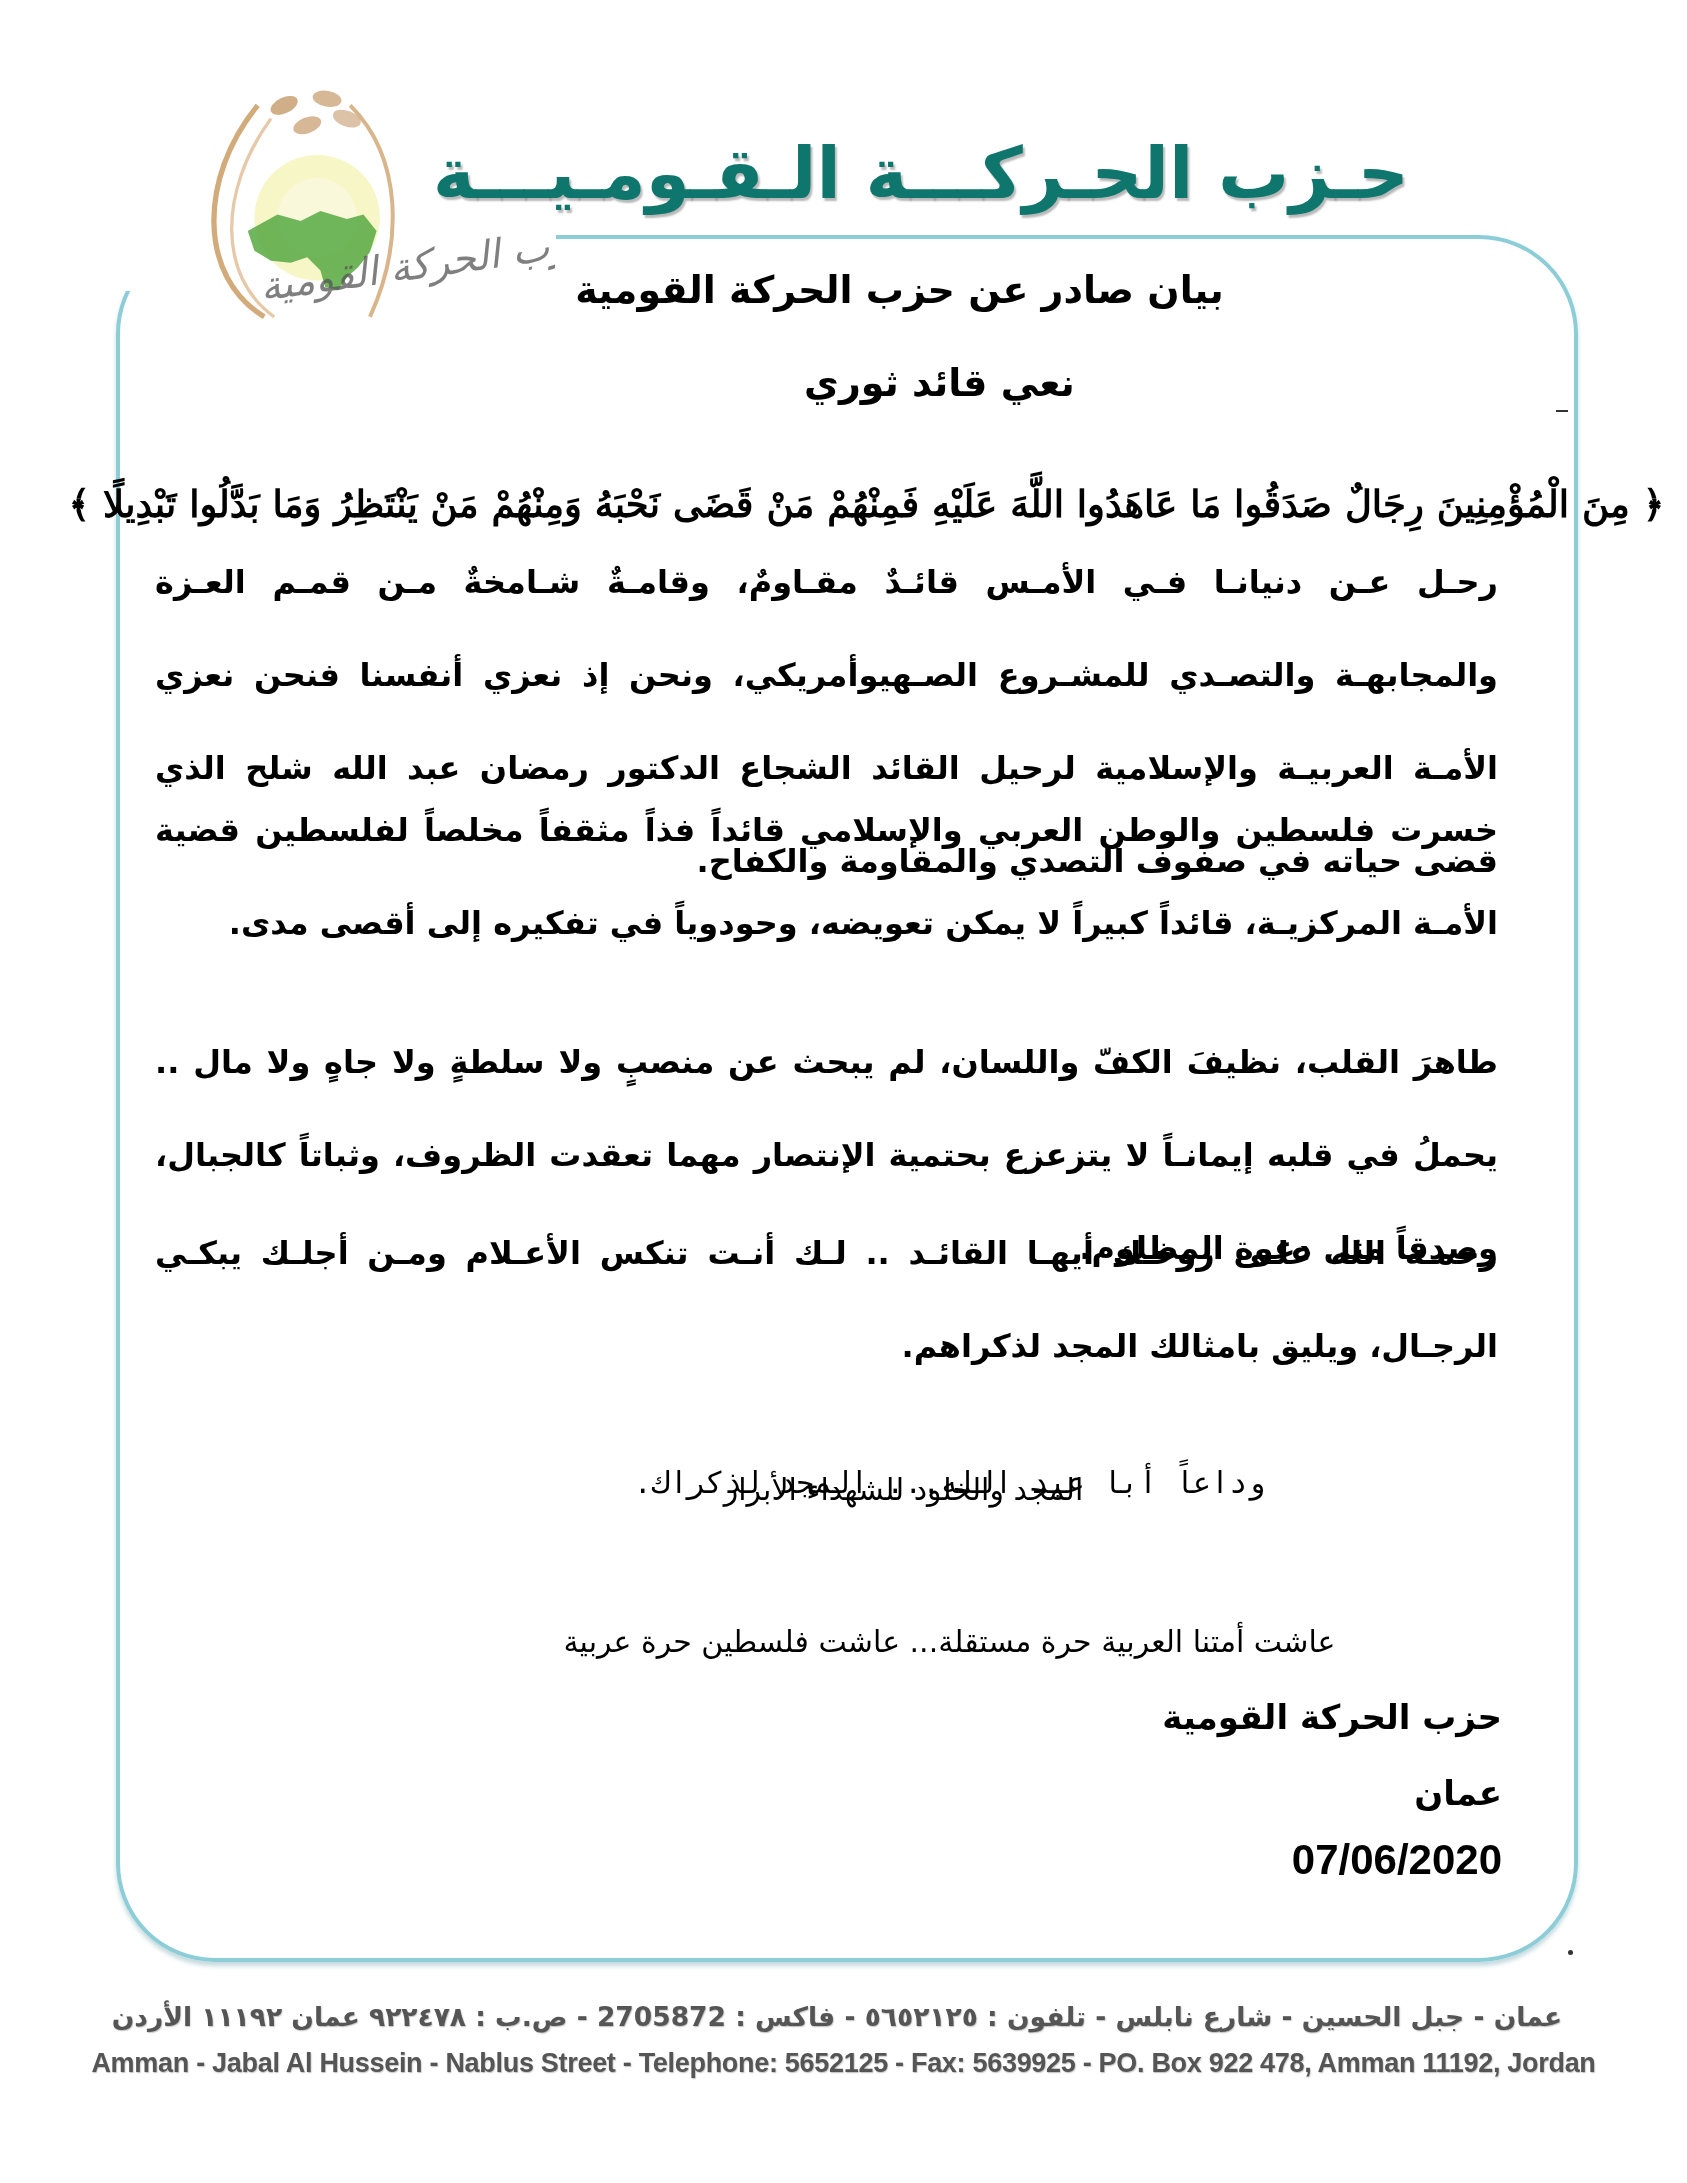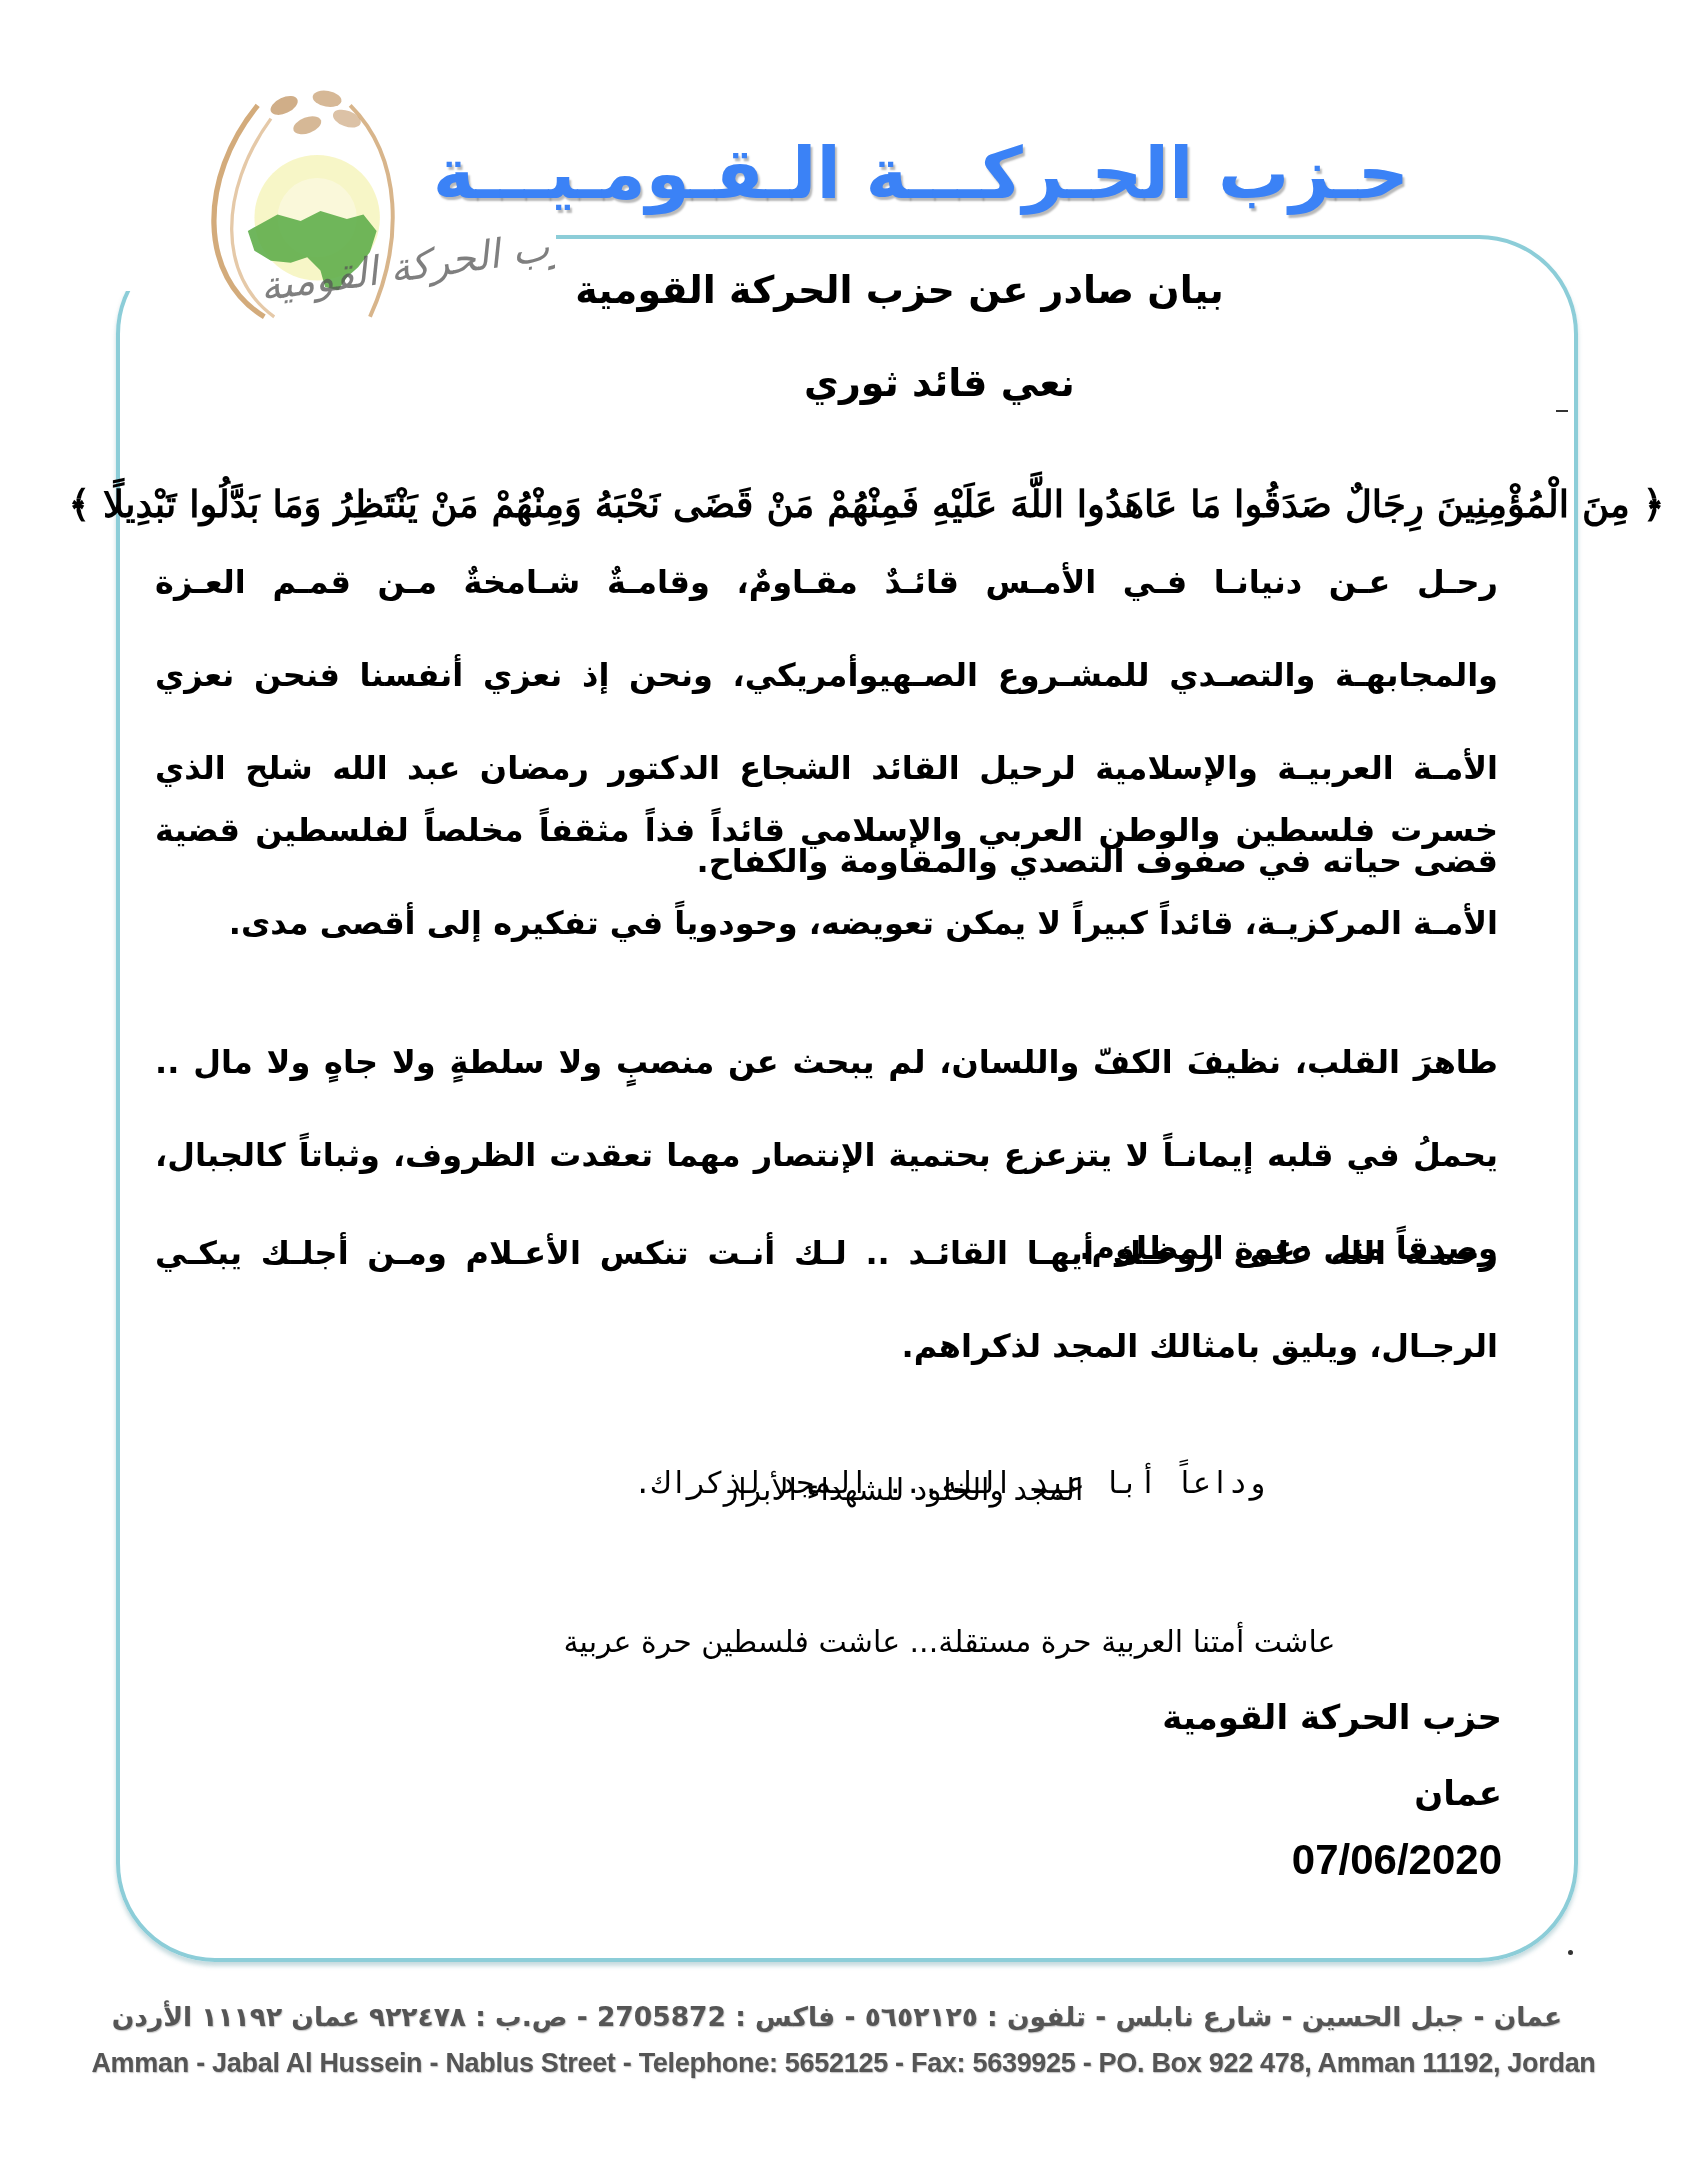--- a/index.html
+++ b/index.html
@@ -3,21 +3,21 @@
 <meta charset="utf-8">
 <style>
   html, body { margin: 0; padding: 0; background: #ffffff; }
   body { width: 1687px; height: 2183px; position: relative; overflow: hidden;
          font-family: "DejaVu Sans", "Liberation Sans", sans-serif; color: #000; }
   .abs { position: absolute; }
   .rtl { direction: rtl; }
 
   
   #logo { left: 185px; top: 79px; width: 370px; height: 251px; }
-  #brand-title { right: 278px; top: 132px; font-size: 71px; font-weight: bold; color: #3b82f6;
+  #brand-title { right: 278px; top: 132px; font-size: 71px; font-weight: bold; color: #0f766e;
                  letter-spacing: 1.3px; text-shadow: 2px 2.6px 2px rgba(0,0,0,0.28); white-space: nowrap; }
 
   
   #frame { left: 116px; top: 235px; width: 1462px; height: 1727px;
            border: 4px solid #8ccdd8; border-radius: 99px; box-shadow: 0 4px 4px rgba(90,150,160,0.35);
            box-sizing: border-box; }
   #frame-mask { left: 99px; top: 198px; width: 457px; height: 93px; background: #fff; }
 
   .heading { left: 0; width: 1687px; text-align: center; font-weight: bold; white-space: nowrap; }
   #title { top: 268px; font-size: 38px; padding-left: 112px; box-sizing: border-box; }

